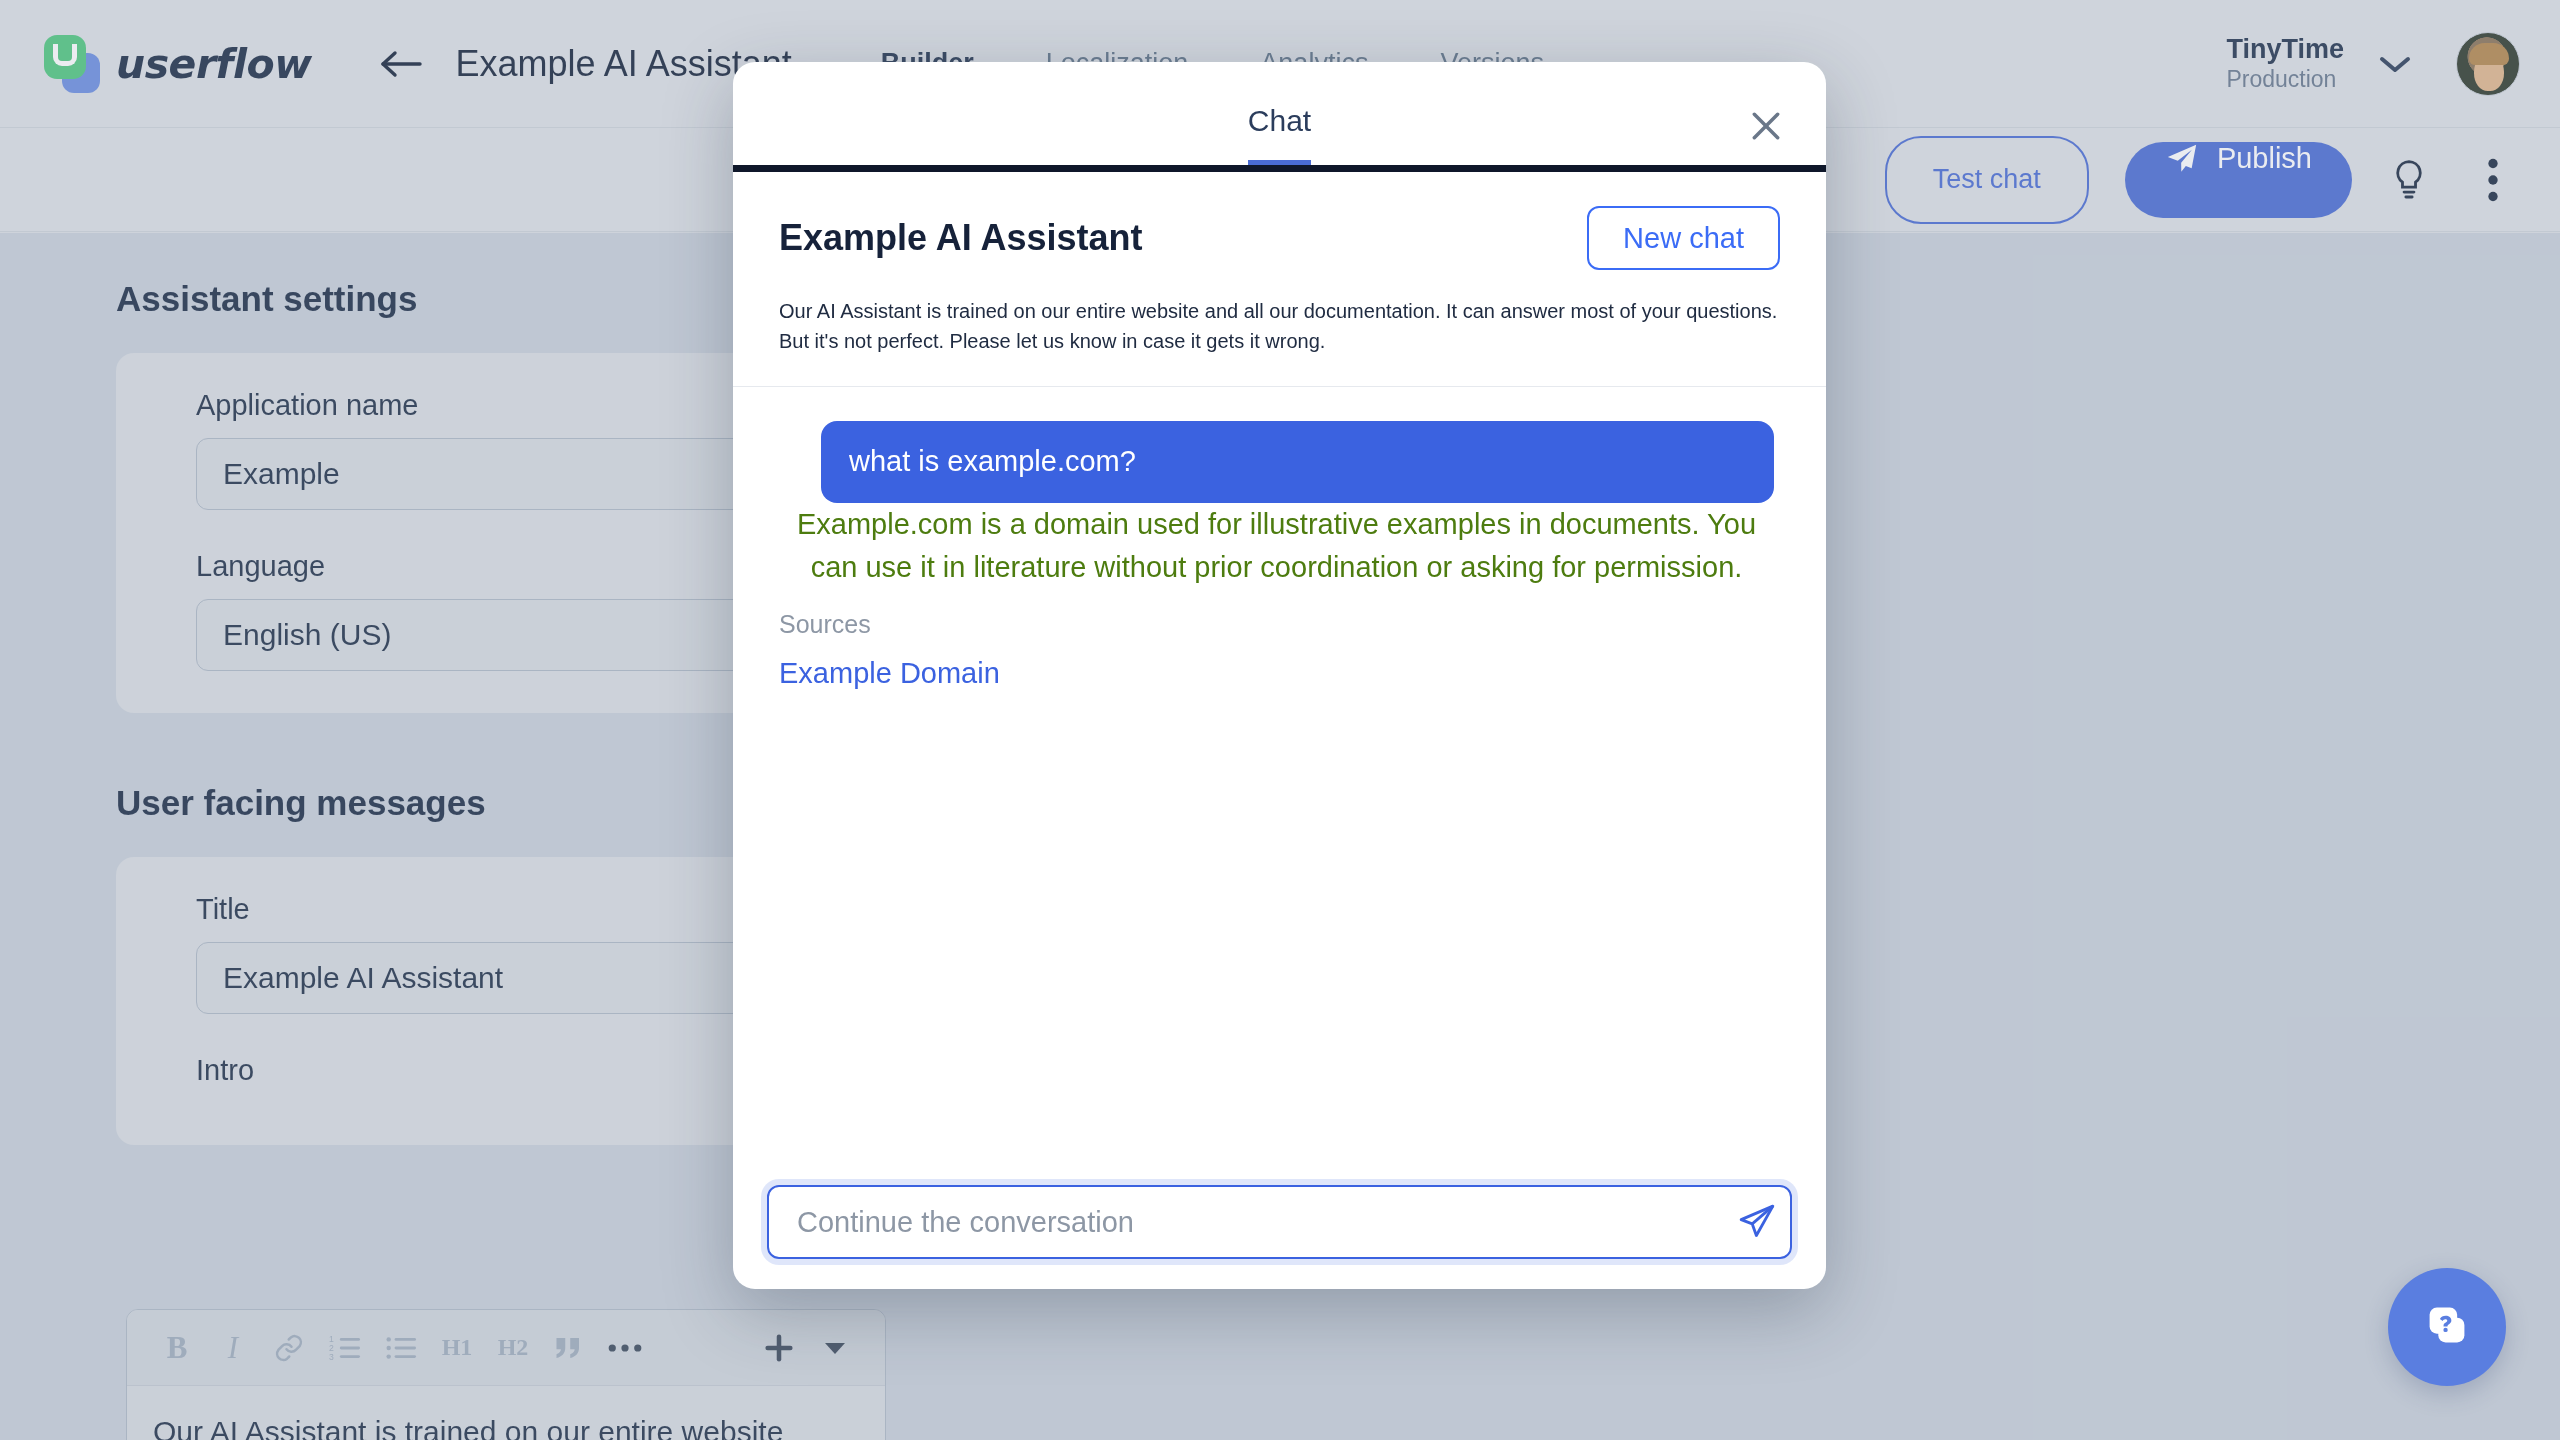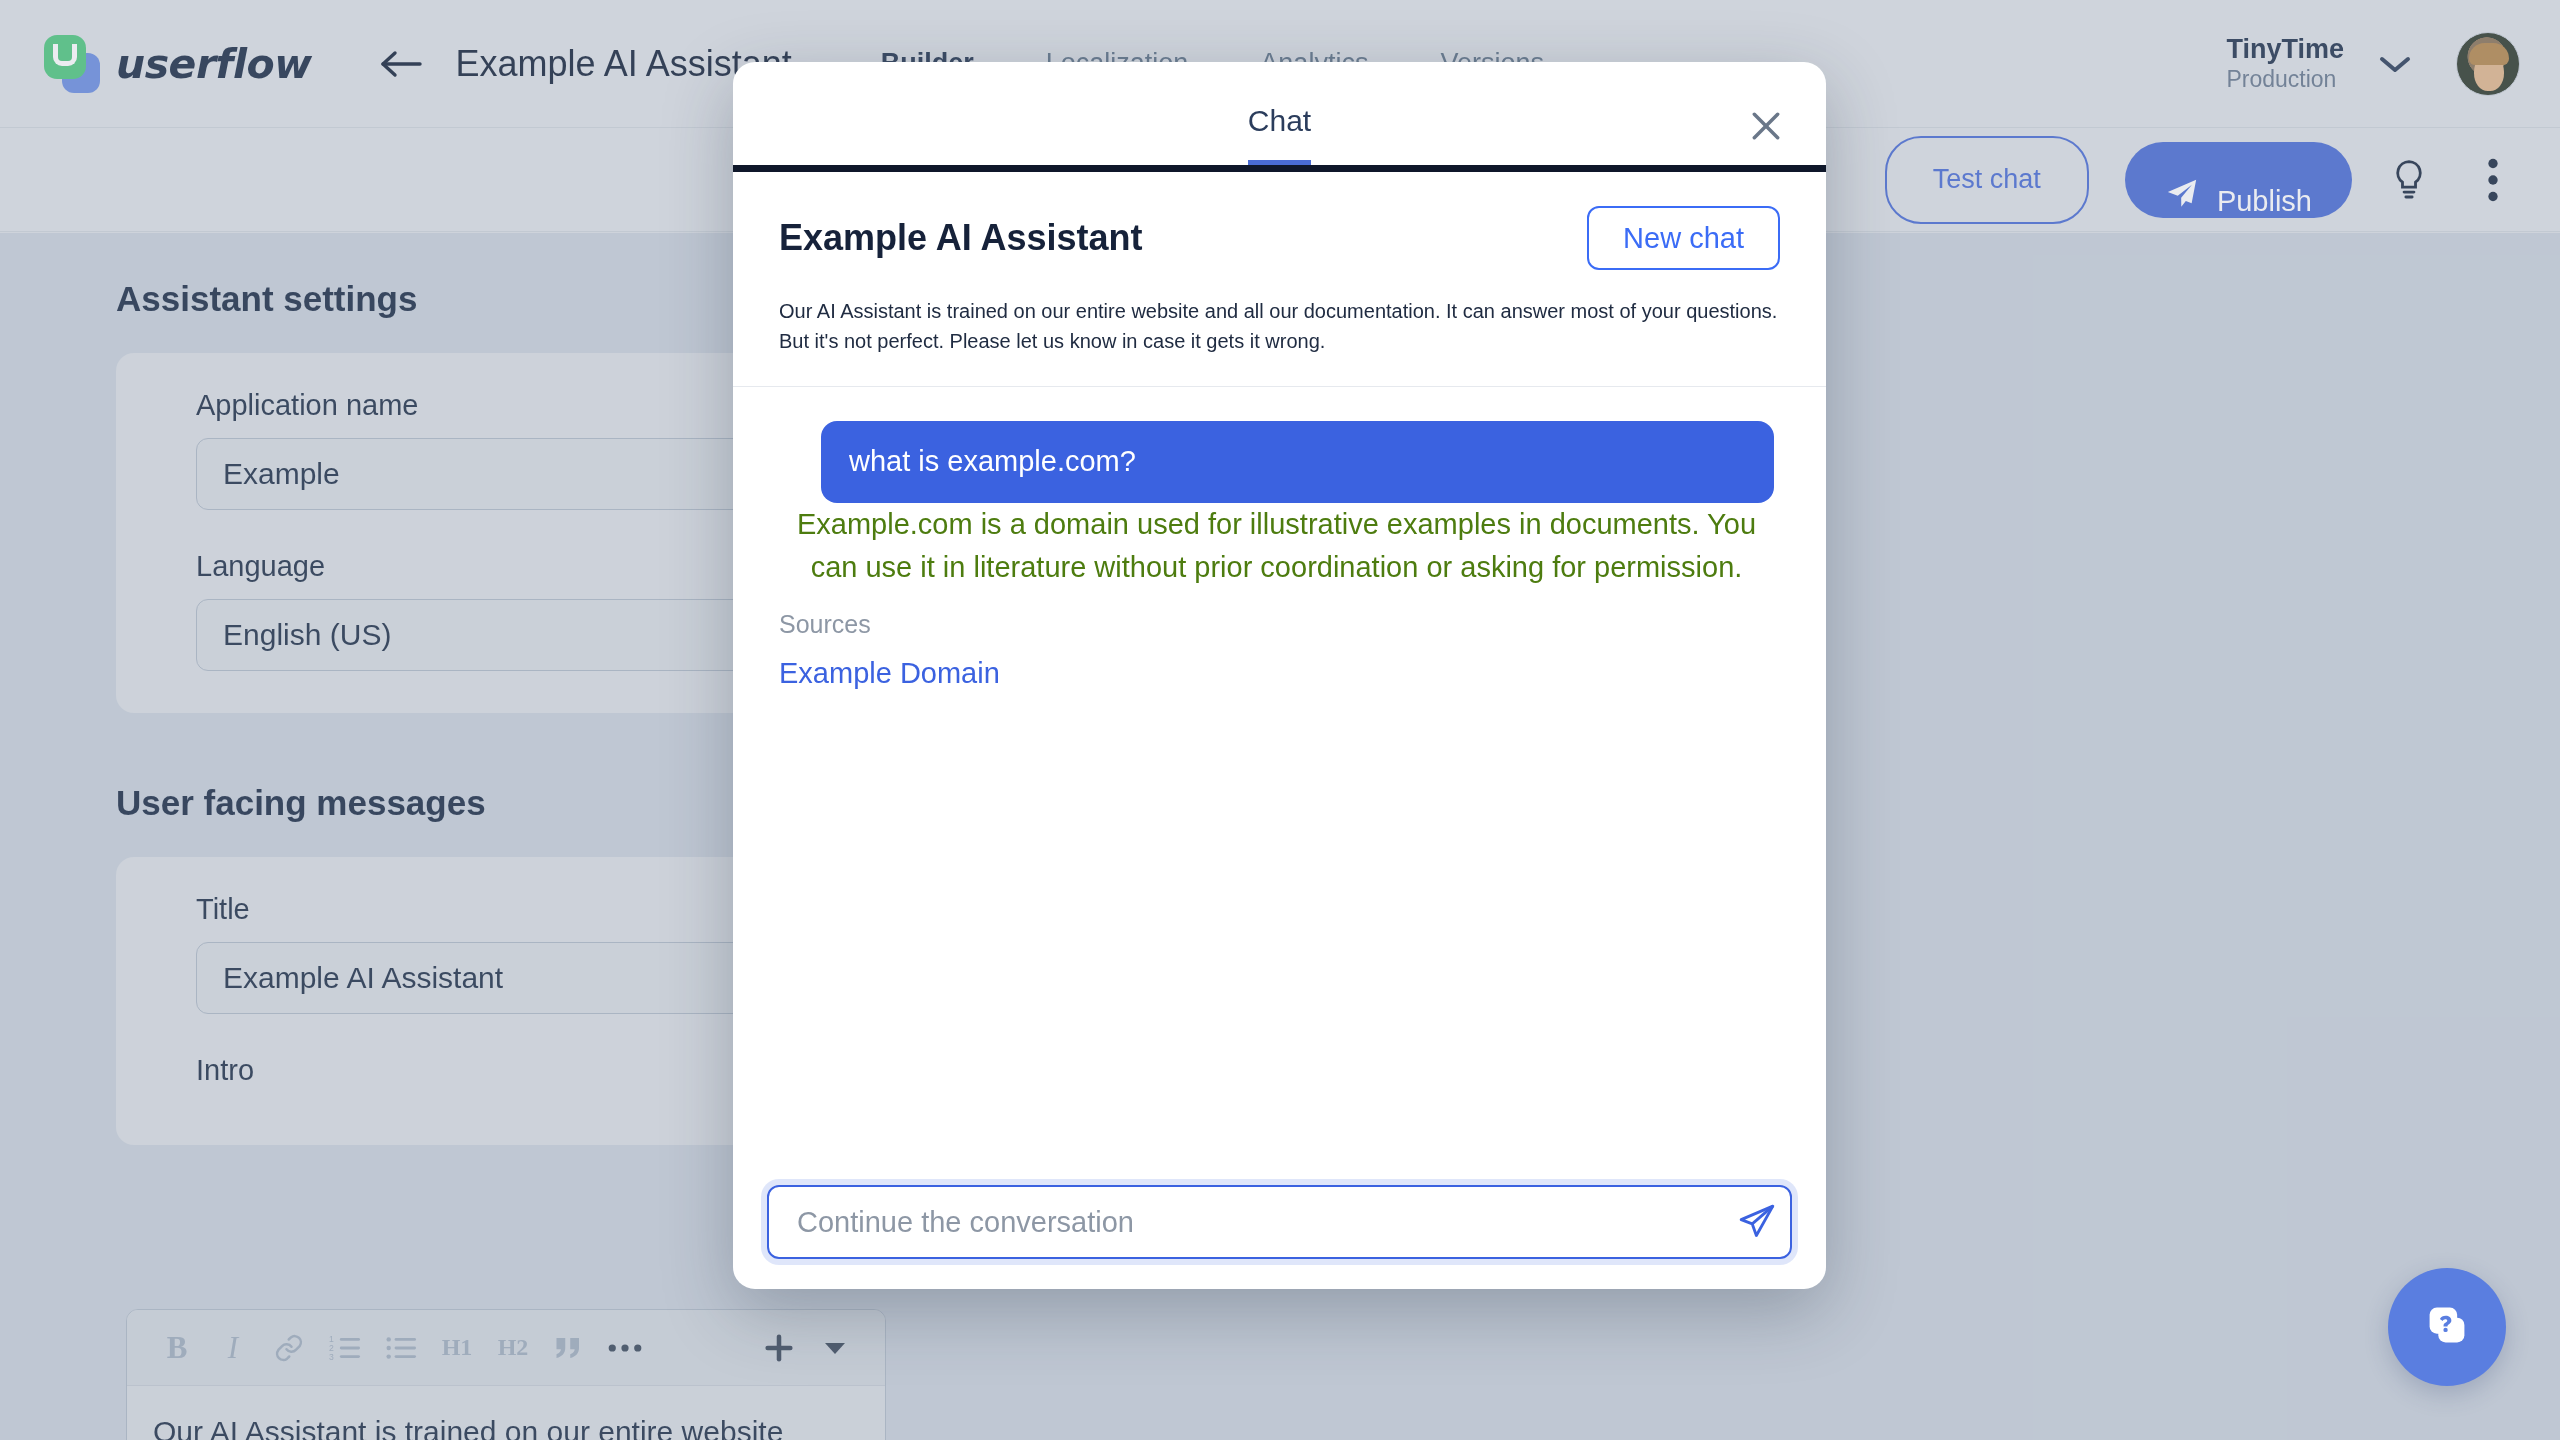--- a/index.html
+++ b/index.html
@@ -86,21 +86,21 @@
   .btn-ghost {
     height: 88px; padding: 0 46px; border-radius: 36px;
     border: 2px solid #4a6cd4; background: transparent;
     color: #4a6cd4; font-size: 27px; font-family: "Liberation Sans", sans-serif;
     cursor: pointer; display: flex; align-items: center; white-space: nowrap;
   }
   .btn-primary {
     height: 76px; padding: 0 40px; border-radius: 38px; border: none;
     background: #4a6cd4; color: #fff; font-size: 29px;
     font-family: "Liberation Sans", sans-serif; cursor: pointer;
-    display: flex; align-items: flex-end; gap: 18px; margin-left: 36px;
+    display: flex; align-items: flex-start; gap: 18px; margin-left: 36px;
     white-space: nowrap;
   }
   .icon-btn {
     width: 54px; height: 54px; margin-left: 30px;
     display: flex; align-items: center; justify-content: center;
     color: #1c2b42; cursor: pointer;
   }
   .subbar .tail { margin-right: 40px; display: flex; align-items: center; }
 
   

